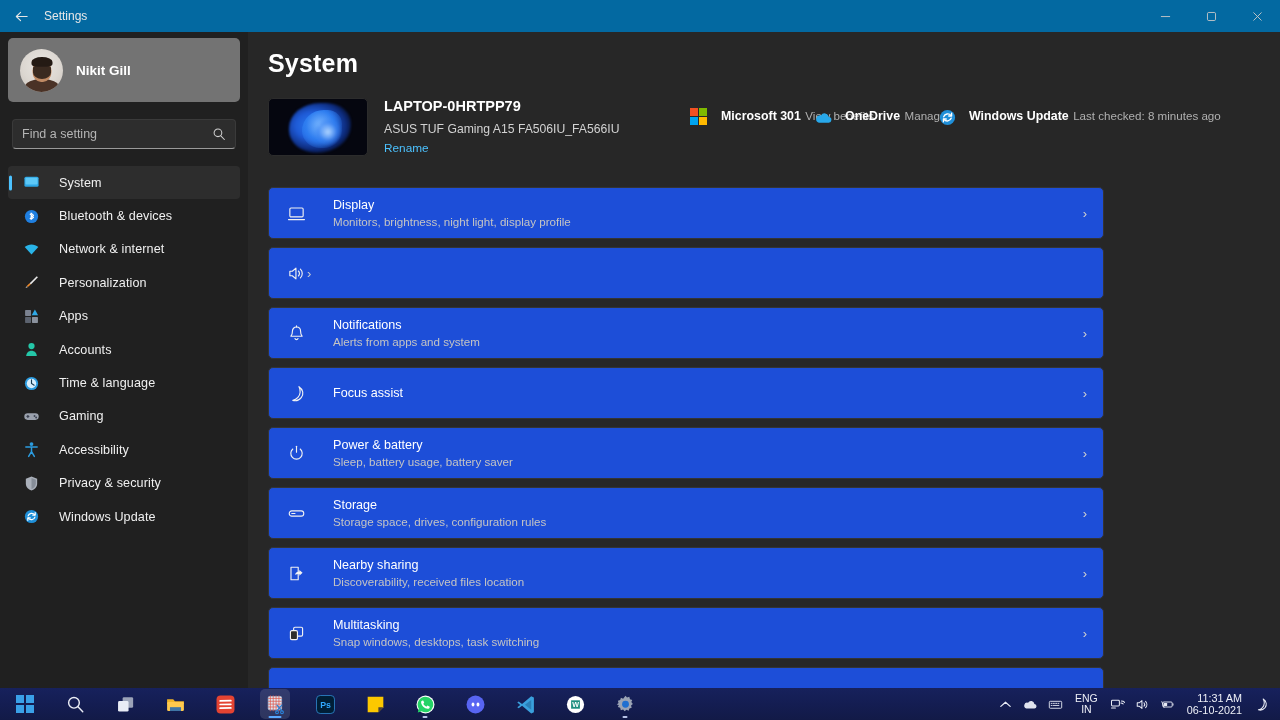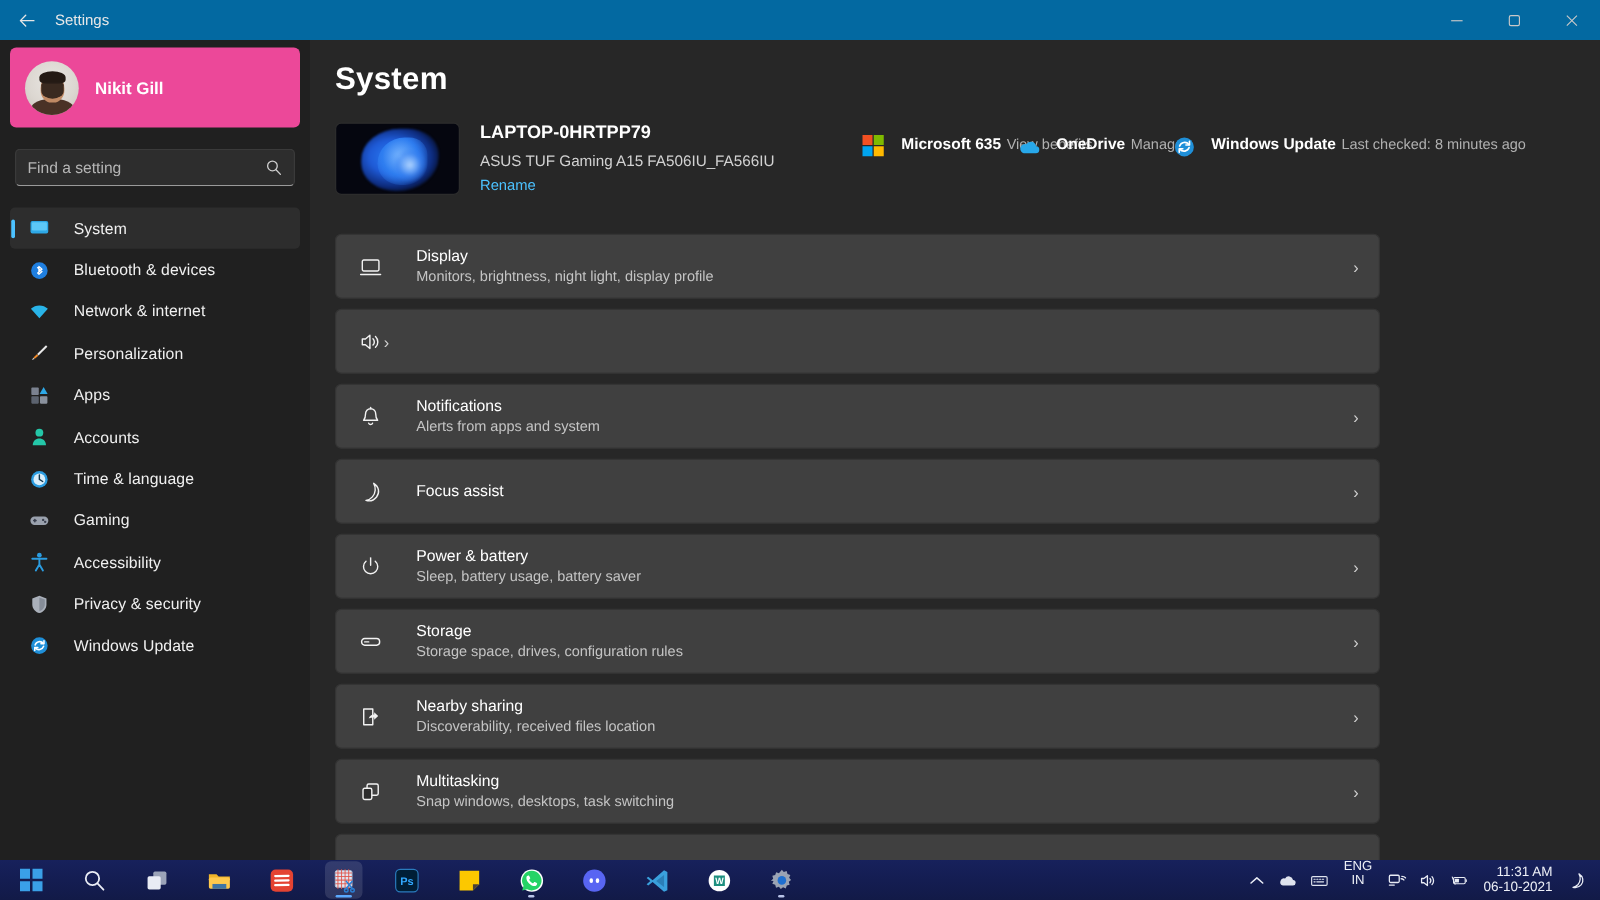--- a/index.html
+++ b/index.html
@@ -27,21 +27,21 @@
     position:absolute; top:0; width:46px; height:32px;
     display:flex; align-items:center; justify-content:center; color:#c8c8c8;
   }
   #btn-min { right:92px; } #btn-max { right:46px; } #btn-close { right:0; }
   .caption-btn svg { width:11px; height:11px; }
 
   
   #sidebar { position:absolute; left:0; top:32px; width:248px; height:656px; background:#202020; }
   #profile {
     position:absolute; left:8px; top:6px; width:232px; height:64px;
-    background:#ec4899; border-radius:5px; display:flex; align-items:center; padding:0 12px;
+    background:#737373; border-radius:5px; display:flex; align-items:center; padding:0 12px;
   }
   #avatar {
     width:43px; height:43px; border-radius:50%; overflow:hidden; flex:none;
     background:radial-gradient(circle at 50% 38%, #e9e6e2 0%, #dcd7d1 55%, #c9c2ba 100%);
     position:relative;
   }
   #avatar .face { position:absolute; left:50%; top:26%; width:19px; height:22px; transform:translateX(-50%);
     background:#c08a64; border-radius:48% 48% 45% 45%; }
   #avatar .hair { position:absolute; left:50%; top:20%; width:21px; height:10px; transform:translateX(-50%);
     background:#241a14; border-radius:50% 50% 30% 30%; }
@@ -111,21 +111,21 @@
   .ms-logo { position:relative; width:19px; height:19px; }
   .ms-logo i { position:absolute; width:8px; height:8px; display:block; }
   .ms-logo i:nth-child(1){ left:0;  top:0;  background:#f25022; }
   .ms-logo i:nth-child(2){ left:9px;top:0;  background:#7fba00; }
   .ms-logo i:nth-child(3){ left:0;  top:9px;background:#00a4ef; }
   .ms-logo i:nth-child(4){ left:9px;top:9px;background:#ffb900; }
 
   
   #list { position:absolute; left:20px; top:155px; width:836px; }
   .srow {
-    position:relative; height:52px; background:#404040; border:1px solid #343434;
+    position:relative; height:52px; background:#1d4ed8; border:1px solid #343434;
     border-radius:5px; margin-bottom:8px; display:flex; align-items:center; padding:0 14px 0 16px;
   }
   .srow-ico { width:22px; height:22px; flex:none; display:flex; align-items:center; justify-content:center; color:#f2f2f2; }
   .srow-ico svg { width:19px; height:19px; }
   .srow-txt { margin-left:26px; flex:1; }
   .srow-title { font-size:12.6px; color:#ffffff; line-height:15px; }
   .srow-sub { margin-top:2px; font-size:11.6px; color:#c4c4c4; line-height:14px; }
   .srow-chev { font-size:13px; color:#d0d0d0; flex:none; margin-right:2px; }
   .srow.partial { height:26px; }
 
@@ -151,21 +151,21 @@
   .start-logo { position:relative; width:18px; height:18px; }
   .start-logo i { position:absolute; width:8px; height:8px; background:#3aa0e8; }
   .start-logo i:nth-child(1){ left:0; top:0; }
   .start-logo i:nth-child(2){ left:9.5px; top:0; }
   .start-logo i:nth-child(3){ left:0; top:9.5px; }
   .start-logo i:nth-child(4){ left:9.5px; top:9.5px; }
 
   #tray { position:absolute; right:6px; top:0; height:32px; display:flex; align-items:center; }
   .tray-btn { height:32px; display:flex; align-items:center; padding:0 5px; color:#e8eaf2; }
   .tray-btn svg { width:15px; height:15px; }
-  #tray-lang { display:flex; flex-direction:column; align-items:center; 
+  #tray-lang { display:flex; flex-direction:column; align-items:center; justify-content:center;
     font-size:10.5px; line-height:11px; color:#eef0f7; padding:0 7px; height:32px; }
   #tray-clock { display:flex; flex-direction:column; align-items:flex-end; justify-content:center;
     font-size:10.8px; line-height:12px; color:#eef0f7; padding:0 7px; height:32px; }
 </style>
 </head>
 <body>
 
 <div id="window">
 
   <div id="titlebar">
@@ -350,21 +350,21 @@
       <div id="device-rename">Rename</div>
 
       <div class="hdr-link" id="hl-m365">
         <span class="hdr-ico ms-logo">
             <i></i>
             <i></i>
             <i></i>
             <i></i>
           </span>
         <span class="hdr-txt">
-          <span class="hdr-title">Microsoft 635</span>
+          <span class="hdr-title">Microsoft 301</span>
           <span class="hdr-sub">View benefits</span>
         </span>
       </div>
 
       <div class="hdr-link" id="hl-onedrive">
         <span class="hdr-ico">
           <svg viewBox="0 0 20 20">
               <path d="M5.2 15.4h9.9a3 3 0 0 0 .5-6 4.5 4.5 0 0 0-8.3-1.6 3.4 3.4 0 0 0-2.1 7.6z" fill="#28a8ea"></path>
             </svg>
         </span>

